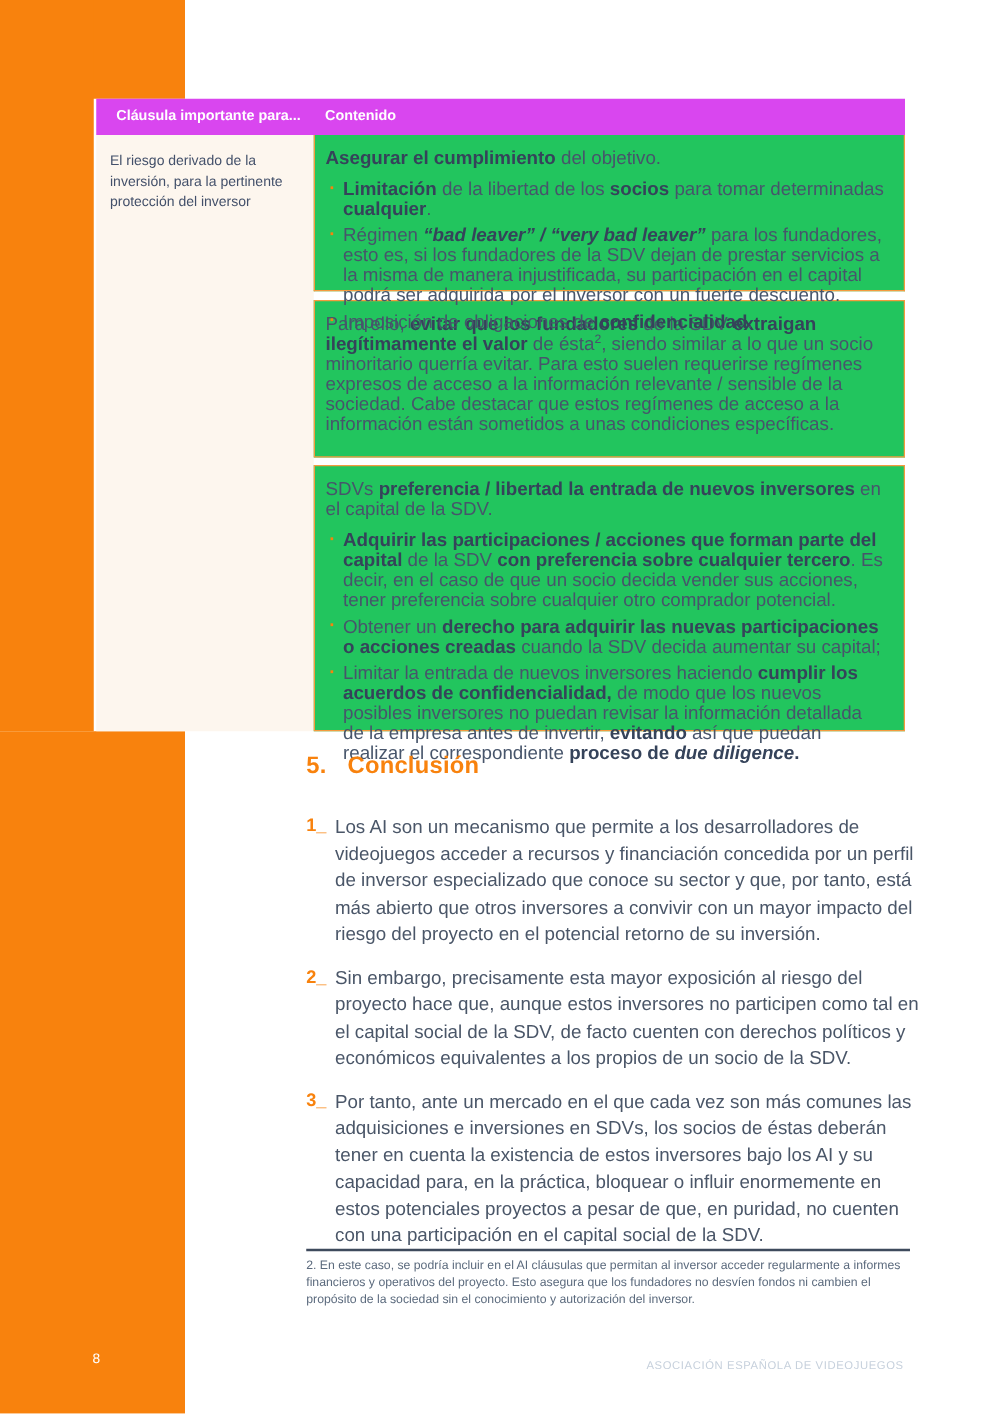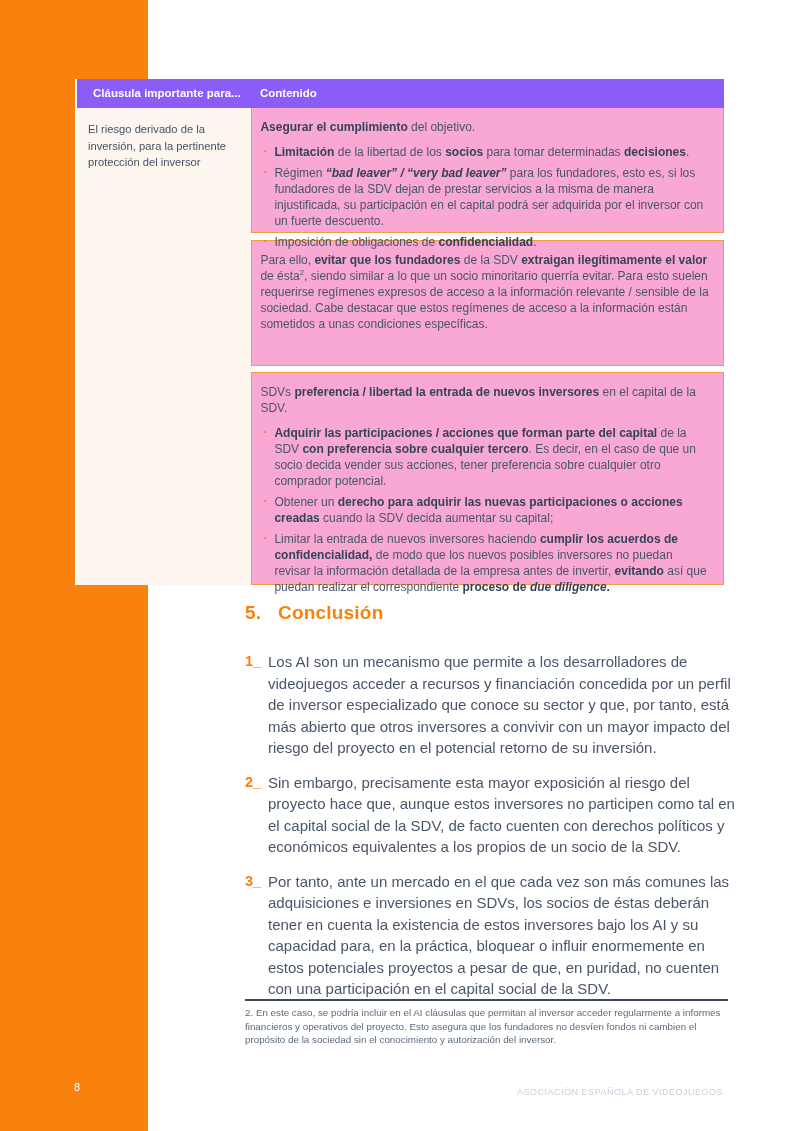--- a/index.html
+++ b/index.html
@@ -11,38 +11,38 @@
   }
   
   .corner-top   { position:absolute; left:0; top:0; width:148px; height:79px; background:#F8820D; }
   .left-strip   { position:absolute; left:0; top:0; width:75px; height:585px; background:#F8820D; }
   .bottom-block { position:absolute; left:0; top:585px; width:148px; height:546px; background:#F8820D; }
   .page-number  { position:absolute; left:74px; top:1081px; color:#ffffff; font-size:11px; }
 
   
   .tbl-header {
     position:absolute; left:77px; top:79px; width:647px; height:29px;
-    background:#8b5cf6; color:#ffffff; font-size:11.5px; font-weight:600;
+    background:#d946ef; color:#ffffff; font-size:11.5px; font-weight:600;
   }
   .tbl-header .h1 { position:absolute; left:16px; top:8px; }
   .tbl-header .h2 { position:absolute; left:183px; top:8px; }
   .tbl-body {
     position:absolute; left:77px; top:108px; width:647px; height:477px;
     display:flex;
   }
   .cell-left {
     width:178px; height:477px; background:#FDF6EE;
     padding:13px 14px 0 11px;
     font-size:11.2px; line-height:16.5px; color:#43506A;
   }
   .col-right { width:484px; display:flex; flex-direction:column; }
   .blk {
-    background:#f9a8d4; border:1px solid #F49B3F;
+    background:#22c55e; border:1px solid #F49B3F;
     padding:11px 14px 0 8px;
-    font-size:12px; line-height:16px; color:#47556B;
+    font-size:15px; line-height:16px; color:#47556B;
   }
   .blk-1 { height:125px; margin-bottom:7px; border-top:none; }
   .blk-2 { height:126px; margin-bottom:6px; }
   .blk-3 { height:213px; }
   .blk .intro { margin-bottom:9px; }
   .blk ul { list-style:none; }
   .blk li { position:relative; padding-left:14px; margin-bottom:5px; }
   .blk li::before {
     content:"·"; position:absolute; left:3px; top:-1px;
     color:#F8820D; font-weight:700;
@@ -102,21 +102,21 @@
   </div>
 
   <div class="tbl-body">
     <div class="cell-left">El riesgo derivado de la inversión, para la pertinente protección del inversor</div>
 
     <div class="col-right">
 
       <div class="blk blk-1">
         <div class="intro"><span class="rt-b">Asegurar el cumplimiento</span><span> del objetivo.</span></div>
         <ul>
-          <li><span class="rt-b">Limitación</span><span> de la libertad de los </span><span class="rt-b">socios</span><span> para tomar determinadas </span><span class="rt-b">decisiones</span><span>.</span></li>
+          <li><span class="rt-b">Limitación</span><span> de la libertad de los </span><span class="rt-b">socios</span><span> para tomar determinadas </span><span class="rt-b">cualquier</span><span>.</span></li>
           <li><span>Régimen </span><span class="rt-bi">“bad leaver” / “very bad leaver”</span><span> para los fundadores, esto es, si los fundadores de la SDV dejan de prestar servicios a la misma de manera injustificada, su participación en el capital podrá ser adquirida por el inversor con un fuerte descuento.</span></li>
           <li><span>Imposición de obligaciones de </span><span class="rt-b">confidencialidad</span><span>.</span></li>
         </ul>
       </div>
 
       <div class="blk blk-2">
         <div><span>Para ello, </span><span class="rt-b">evitar que los fundadores</span><span> de la SDV </span><span class="rt-b">extraigan ilegítimamente el valor</span><span> de ésta</span><span class="rt-sup">2</span><span>, siendo similar a lo que un socio minoritario querría evitar. Para esto suelen requerirse regímenes expresos de acceso a la información relevante / sensible de la sociedad. Cabe destacar que estos regímenes de acceso a la información están sometidos a unas condiciones específicas.</span></div>
       </div>
 
       <div class="blk blk-3">

